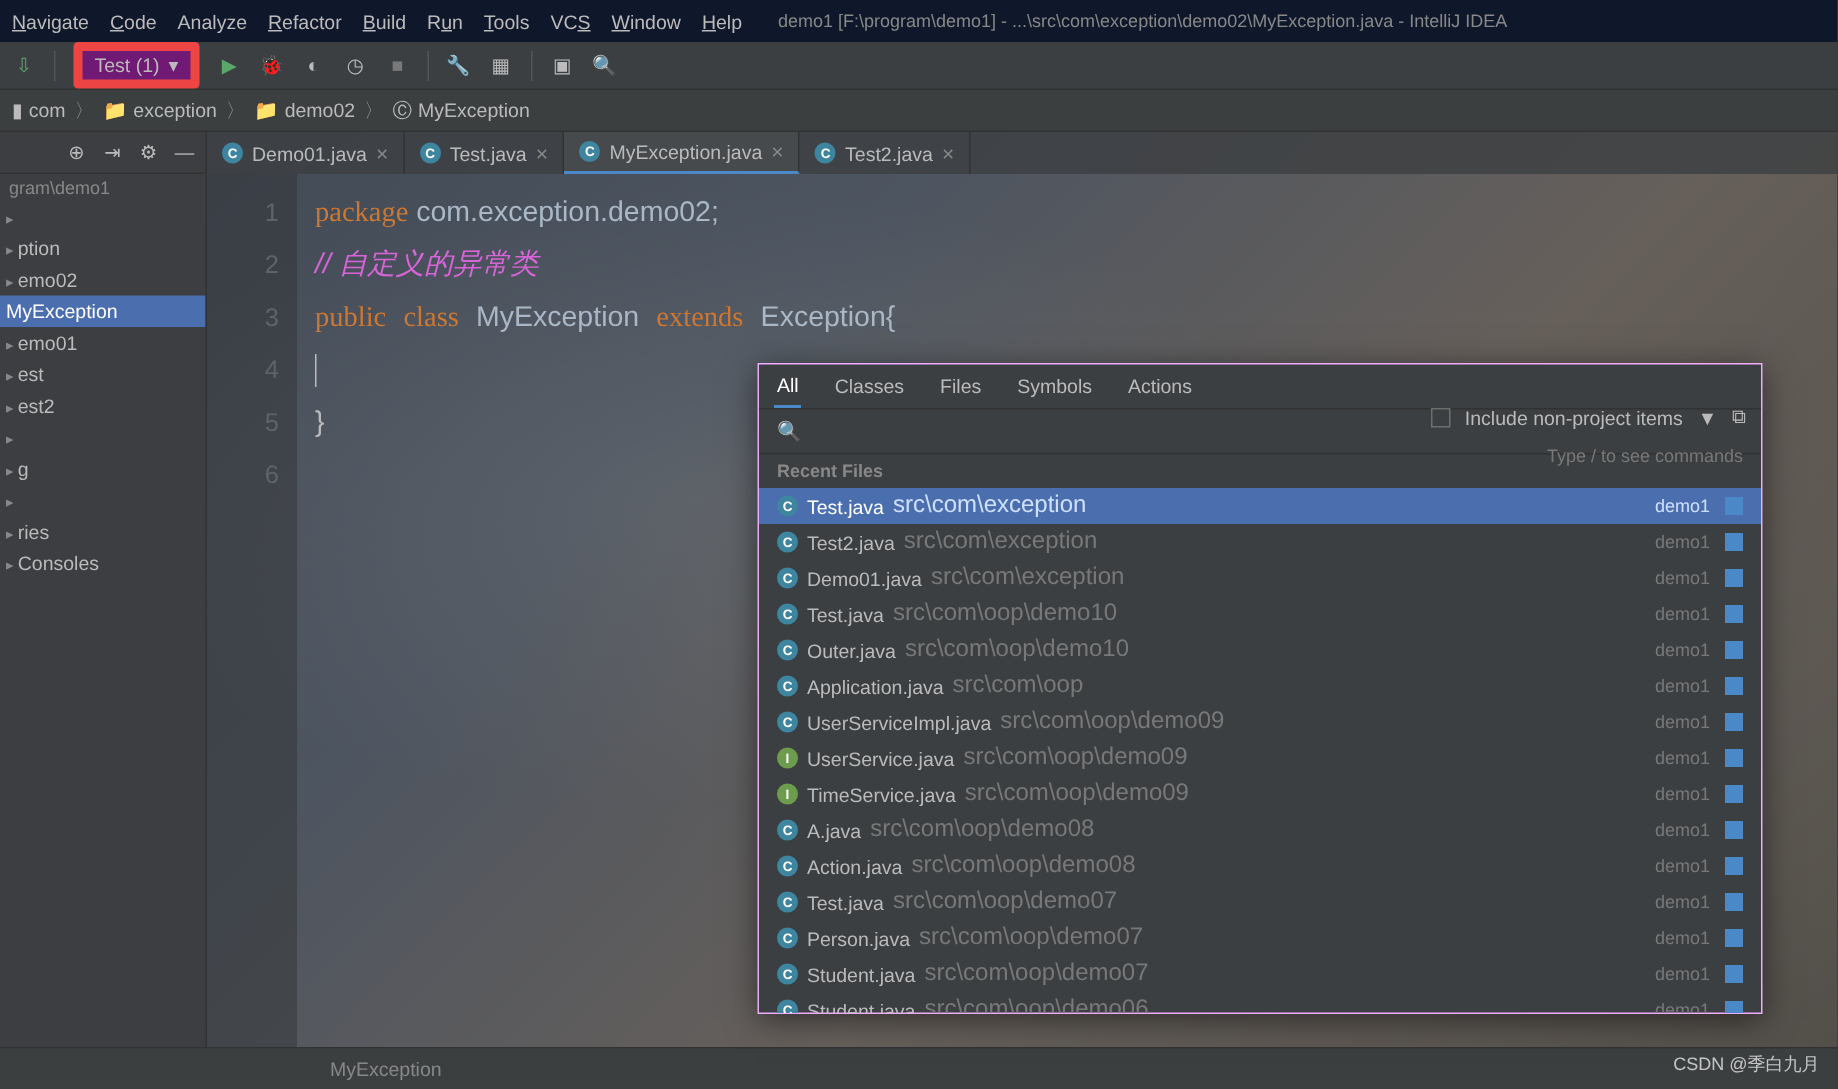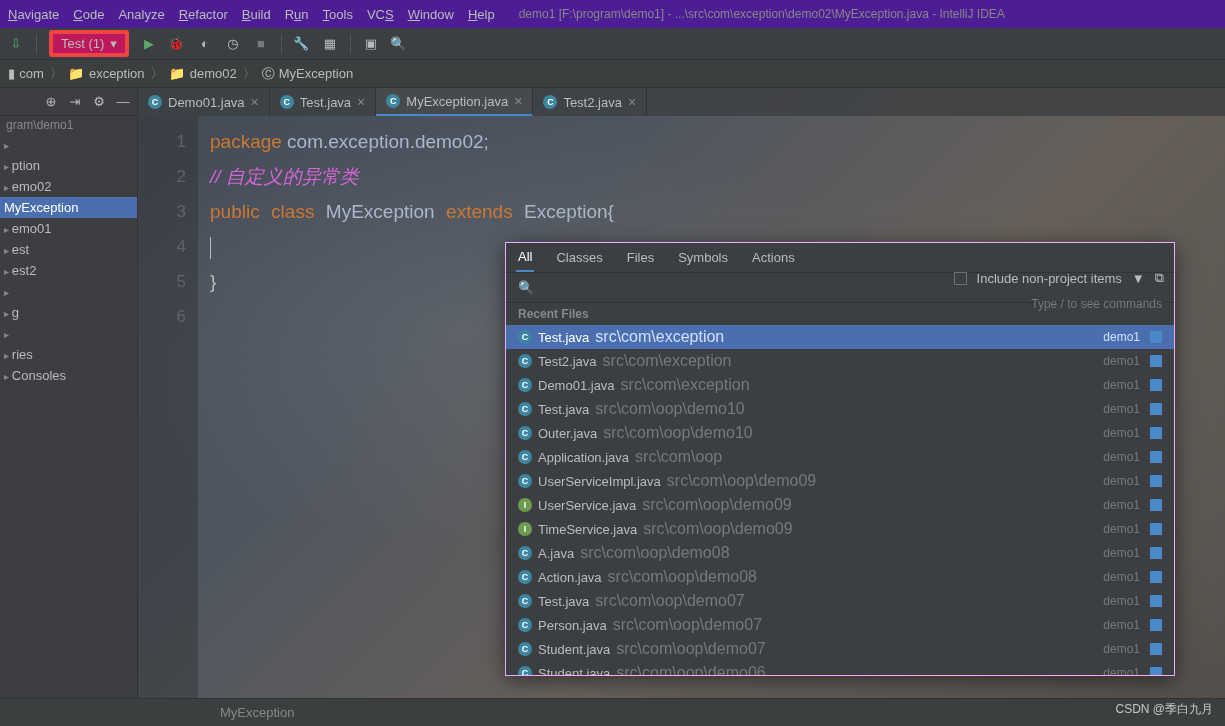--- a/index.html
+++ b/index.html
@@ -1,24 +1,24 @@
 <!DOCTYPE html>
 <html><head>
 <meta charset="utf-8">
 <style>
 * { margin: 0; padding: 0; box-sizing: border-box; font-family: "Segoe UI", Arial, sans-serif; }
 body { width: 1225px; height: 726px; background: #3c3f41; color: #bbbbbb; overflow: hidden; position: relative; font-size: 13px; }
-.titlebar { height: 28px; background: #4c1d95; display: flex; align-items: center; padding: 0 8px; }
+.titlebar { height: 28px; background: #0f172a; display: flex; align-items: center; padding: 0 8px; }
 .menu { display: flex; gap: 14px; }
 .menu-item { color: #bbbbbb; cursor: pointer; }
 .menu-item .u { text-decoration: underline; }
 .title { margin-left: 24px; color: #888; font-size: 12px; }
 .toolbar { height: 32px; background: #3c3f41; display: flex; align-items: center; padding: 0 8px; gap: 12px; border-bottom: 1px solid #323232; }
 .tb-sep { width: 1px; height: 20px; background: #555; }
-.run-config { display: flex; align-items: center; gap: 6px; background: #be185d; padding: 2px 8px; border: 4px solid #ef4444; border-radius: 3px; }
+.run-config { display: flex; align-items: center; gap: 6px; background: #701a75; padding: 2px 8px; border: 6px solid #ef4444; border-radius: 3px; }
 .icon-sm { width: 16px; height: 16px; display: inline-flex; align-items: center; justify-content: center; }
 .breadcrumbs { height: 28px; background: rgba(60,63,65,0.85); display: flex; align-items: center; padding: 0 8px; gap: 6px; border-bottom: 1px solid #323232; }
 .bc-item { display: flex; align-items: center; gap: 4px; color: #bbb; }
 .bc-sep { color: #888; }
 .main { display: flex; height: calc(100% - 88px - 28px); position: relative; }
 .sidebar { width: 138px; background: rgba(60,63,65,0.7); border-right: 1px solid #323232; overflow: hidden; }
 .sidebar-toolbar { height: 28px; display: flex; align-items: center; justify-content: flex-end; padding: 0 6px; gap: 8px; border-bottom: 1px solid #323232; }
 .side-label { padding: 2px 6px; color: #888; font-size: 12px; }
 .tree-item { padding: 3px 4px; color: #bbb; font-size: 13px; white-space: nowrap; }
 .tree-item.selected { background: #4b6eaf; color: #fff; }
@@ -27,21 +27,21 @@
 .editor-area { flex: 1; display: flex; flex-direction: column; background: rgba(43,43,43,0.3); position: relative; }
 .bg-art { position: absolute; inset: 0; background: linear-gradient(135deg, #5a6b8c 0%, #7a8aa8 30%, #c0a898 60%, #8a7a6a 100%); opacity: 0.35; z-index: 0; }
 .bg-art::after { content: ""; position: absolute; inset: 0; background: radial-gradient(ellipse at 30% 40%, rgba(255,255,255,0.3) 0%, transparent 40%), radial-gradient(ellipse at 70% 60%, rgba(200,180,160,0.4) 0%, transparent 50%); }
 .tabs { height: 28px; display: flex; align-items: stretch; background: rgba(60,63,65,0.8); position: relative; z-index: 1; }
 .tab { display: flex; align-items: center; gap: 6px; padding: 0 10px; color: #bbb; border-right: 1px solid #323232; cursor: pointer; }
 .tab.active { border-bottom: 2px solid #4a88c7; background: rgba(75,78,80,0.7); }
 .tab-close { color: #888; font-size: 14px; }
 .code-wrap { flex: 1; display: flex; position: relative; z-index: 1; }
 .gutter { width: 60px; background: rgba(49,51,53,0.5); text-align: right; padding: 8px 12px 8px 0; color: #606366; font-family: "Consolas", monospace; font-size: 17px; line-height: 35px; }
 .code { flex: 1; padding: 8px 12px; font-family: "Consolas", monospace; font-size: 19px; line-height: 35px; white-space: pre; }
-.kw { color: #cc7832; }
+.kw { color: #cc7832; font-family: Liberation Serif, serif; }
 .pkg { color: #a9b7c6; margin-top: 16px; }
 .cls { color: #a9b7c6; }
 .cmt { color: #d864d8; font-style: italic; }
 .statusbar { position: absolute; bottom: 0; left: 0; right: 0; height: 28px; background: rgba(60,63,65,0.85); display: flex; align-items: center; padding: 0 220px; color: #888; border-top: 1px solid #323232; }
 .caret { display: inline-block; width: 1px; height: 22px; background: #bbb; vertical-align: middle; }
 .popup { position: absolute; top: 242px; left: 505px; width: 670px; height: 434px; background: #3c3f41; border: 1px solid #f0abfc; box-shadow: 0 4px 20px rgba(0,0,0,0.5); z-index: 10; display: flex; flex-direction: column; justify-content: flex-end; }
 .popup-tabs { height: 30px; display: flex; align-items: center; padding: 0 10px; gap: 20px; border-bottom: 1px solid #323232; }
 .popup-tab { color: #bbb; cursor: pointer; padding: 6px 2px; }
 .popup-tab.active { color: #fff; border-bottom: 2px solid #4a88c7; }
 .popup-right { margin-left: auto; display: flex; align-items: center; gap: 10px; color: #bbb; margin-top: 41px; }

